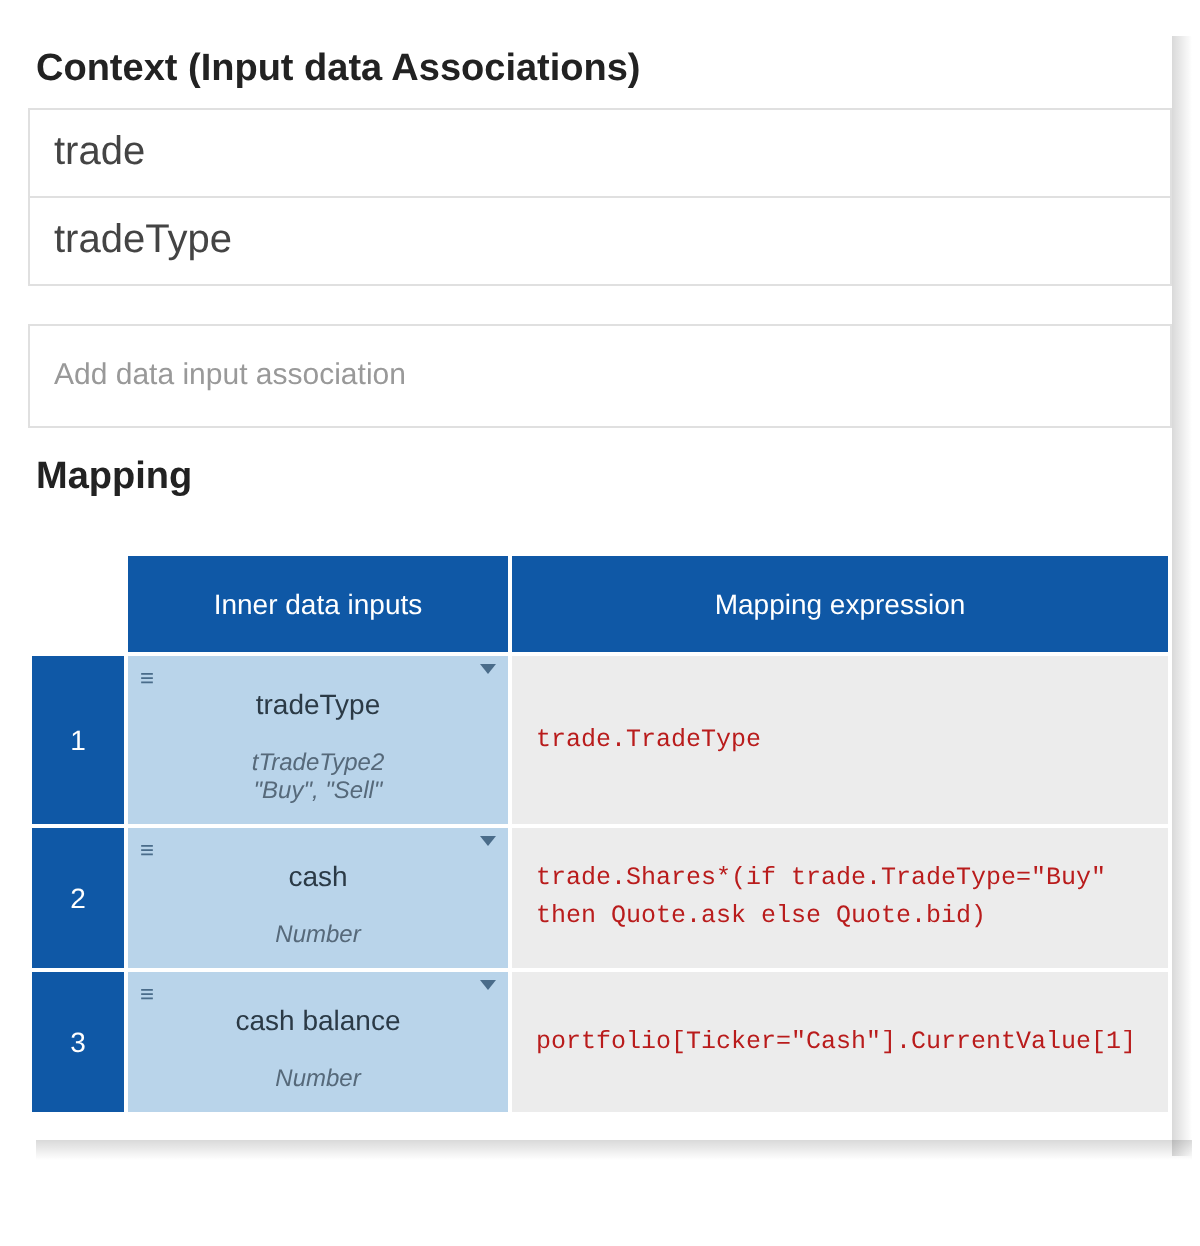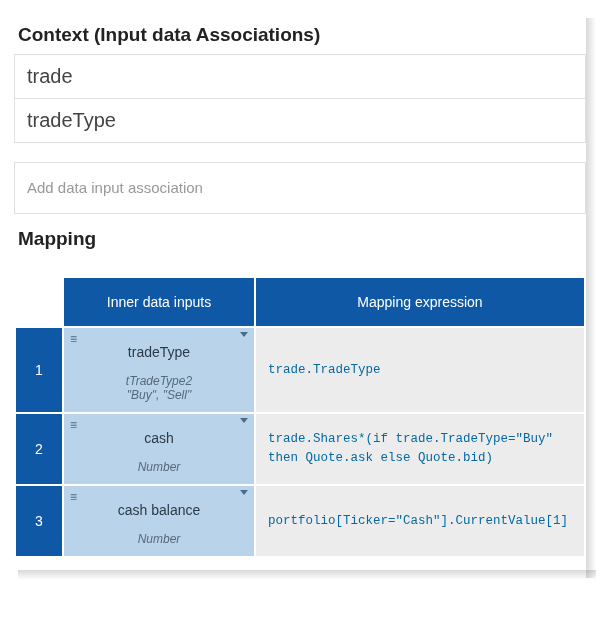--- a/index.html
+++ b/index.html
@@ -155,21 +155,21 @@
   }
   .cell-input .enum {
     font-style: italic;
     font-size: 12px;
     color: #56697a;
   }
   .cell-expr {
     background: #ececec;
     font-family: "Courier New", monospace;
     font-size: 12.5px;
-    color: #0369a1;
+    color: #b91c1c;
     padding: 10px 12px;
     text-align: left;
     word-break: break-word;
     line-height: 1.5;
   }
 </style>
 </head>
 <body>
 
 <div class="frame">

